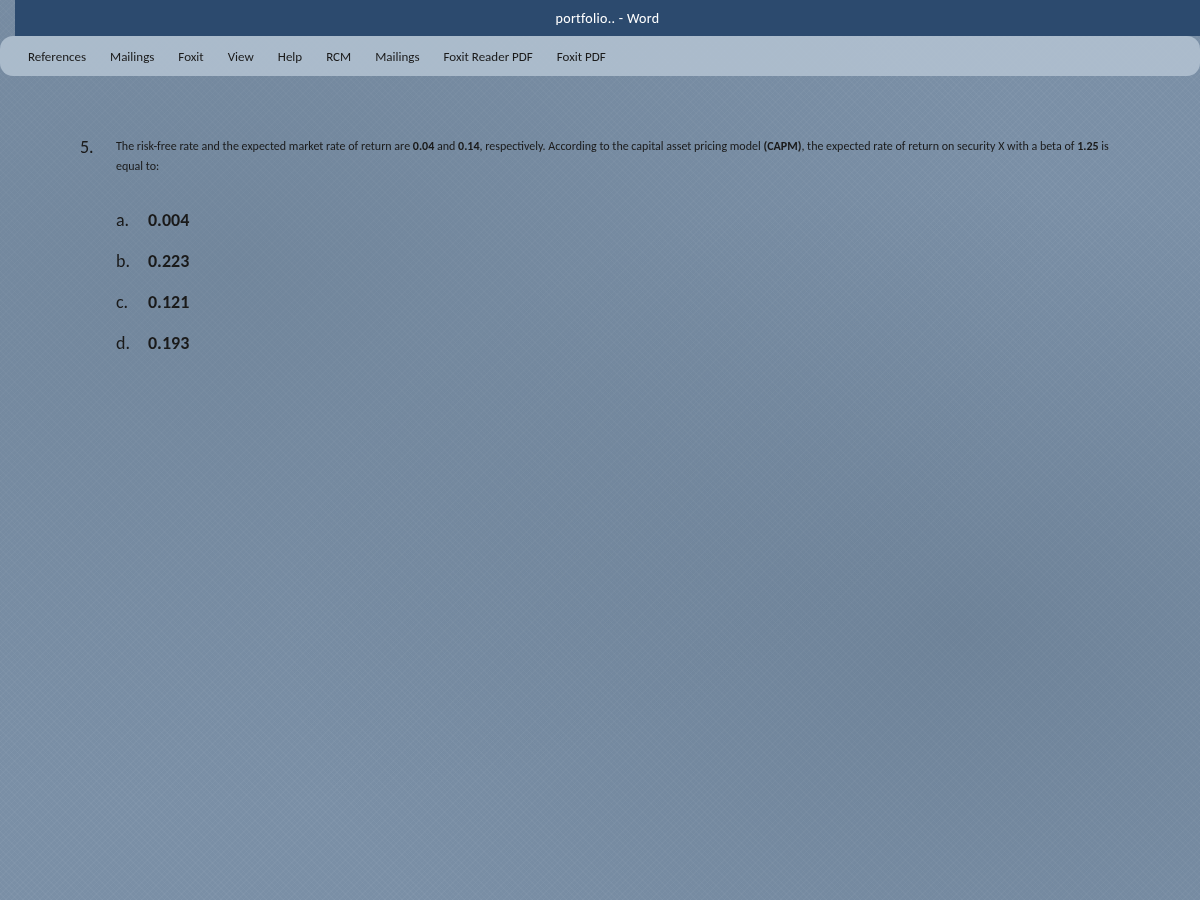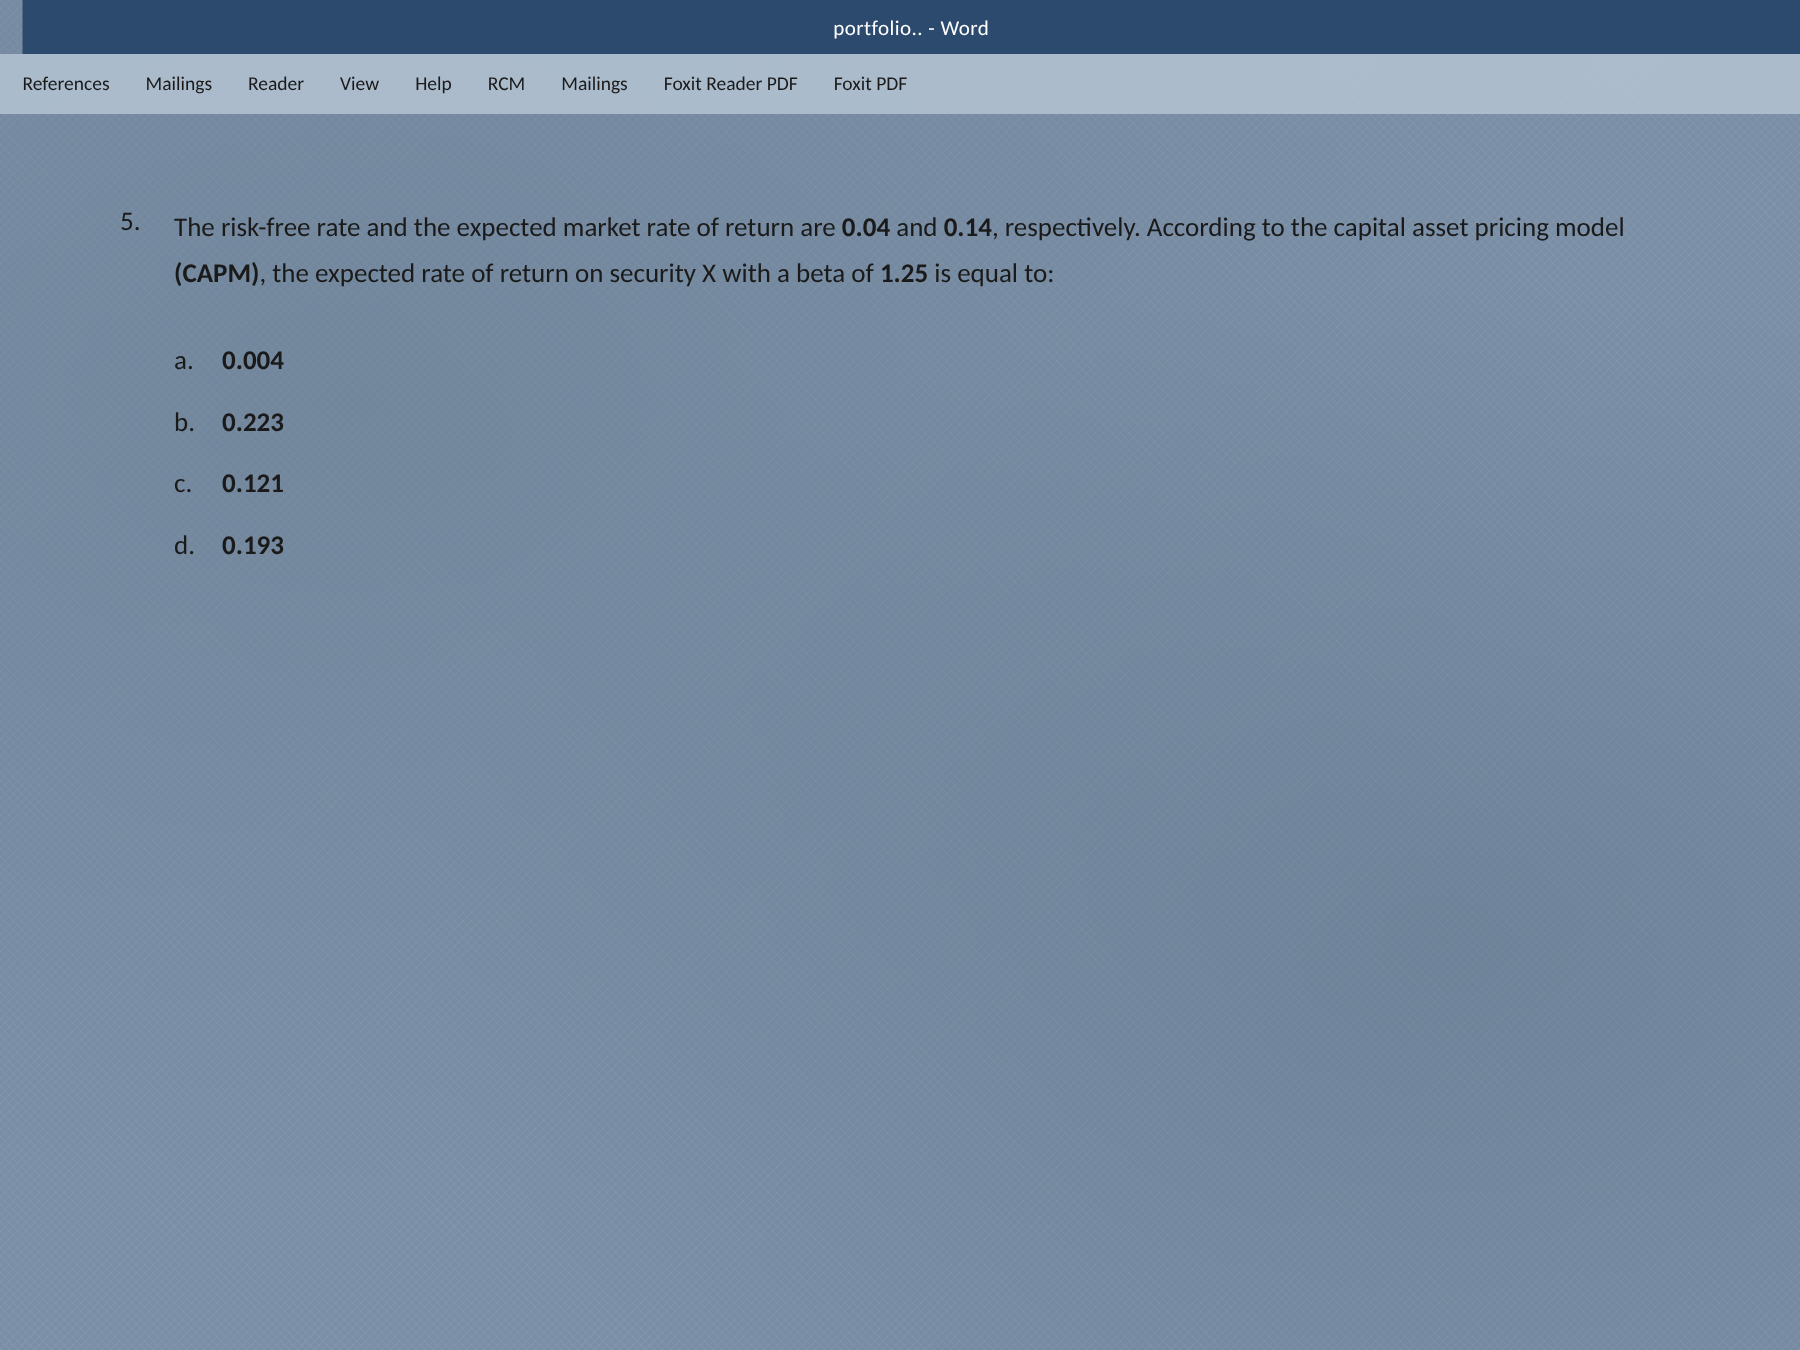--- a/index.html
+++ b/index.html
@@ -55,22 +55,23 @@
       margin-left: 15px;
     }
 
     .menu-bar {
       position: relative;
       z-index: 1;
       background: rgba(180, 195, 210, 0.85);
       height: 40px;
       display: flex;
       align-items: center;
-      padding: 0 3px;
+      padding: 0 16px;
       gap: 0;
+      border-radius: 13px;
     }
 
     .menu-item {
       padding: 8px 12px;
       font-size: 13px;
       color: #1a1a1a;
       cursor: pointer;
       white-space: nowrap;
     }
 
@@ -88,21 +89,21 @@
     }
 
     .question-number {
       font-size: 18px;
       font-weight: 500;
       min-width: 24px;
       flex-shrink: 0;
     }
 
     .question-text {
-      font-size: 18px;
+      font-size: 12px;
       line-height: 1.7;
       font-weight: 400;
     }
 
     .question-text strong {
       font-weight: 700;
     }
 
     .options-block {
       padding-left: 36px;
@@ -146,21 +147,21 @@
 <div class="bg-texture"></div>
 
 <div class="title-bar">
   <span>portfolio.. - Word</span>
 </div>
 
 <div class="menu-bar">
 
 <div class="menu-item">References</div>
     <div class="menu-item">Mailings</div>
-    <div class="menu-item">Reader</div>
+    <div class="menu-item">Foxit</div>
     <div class="menu-item">View</div>
     <div class="menu-item">Help</div>
     <div class="menu-item">RCM</div>
     <div class="menu-item">Mailings</div>
     <div class="menu-item">Foxit Reader PDF</div>
     <div class="menu-item">Foxit PDF</div>
   </div>
 
 <div class="content-area">
   <div class="question-block">

